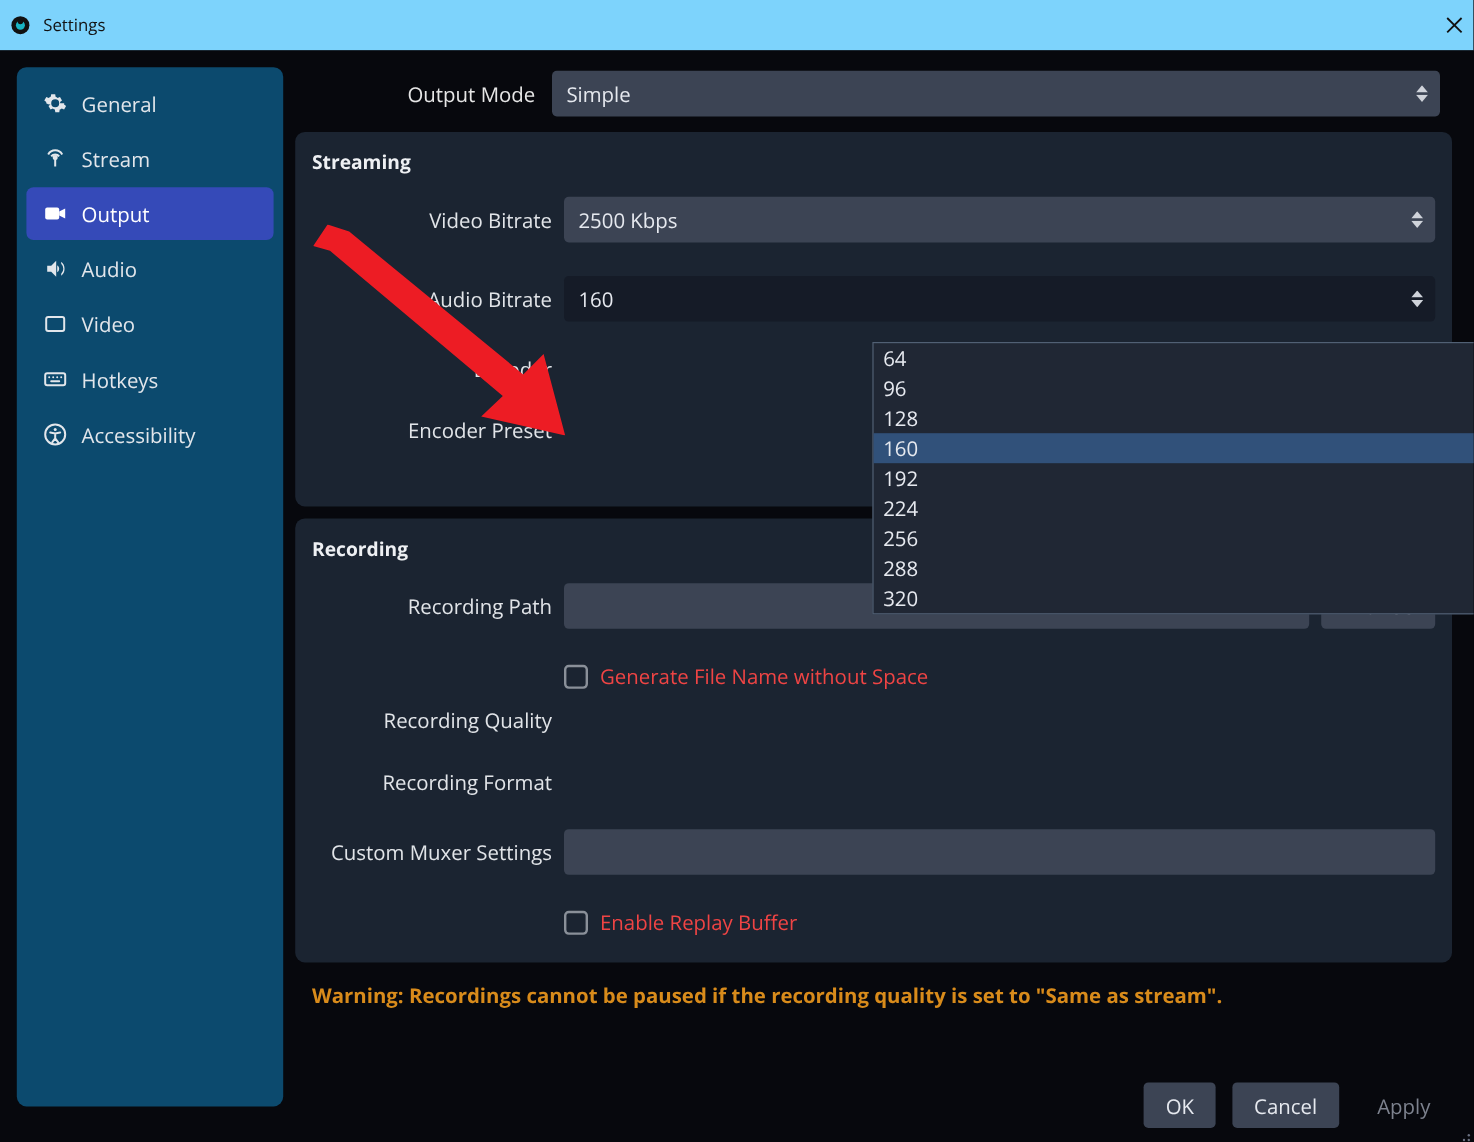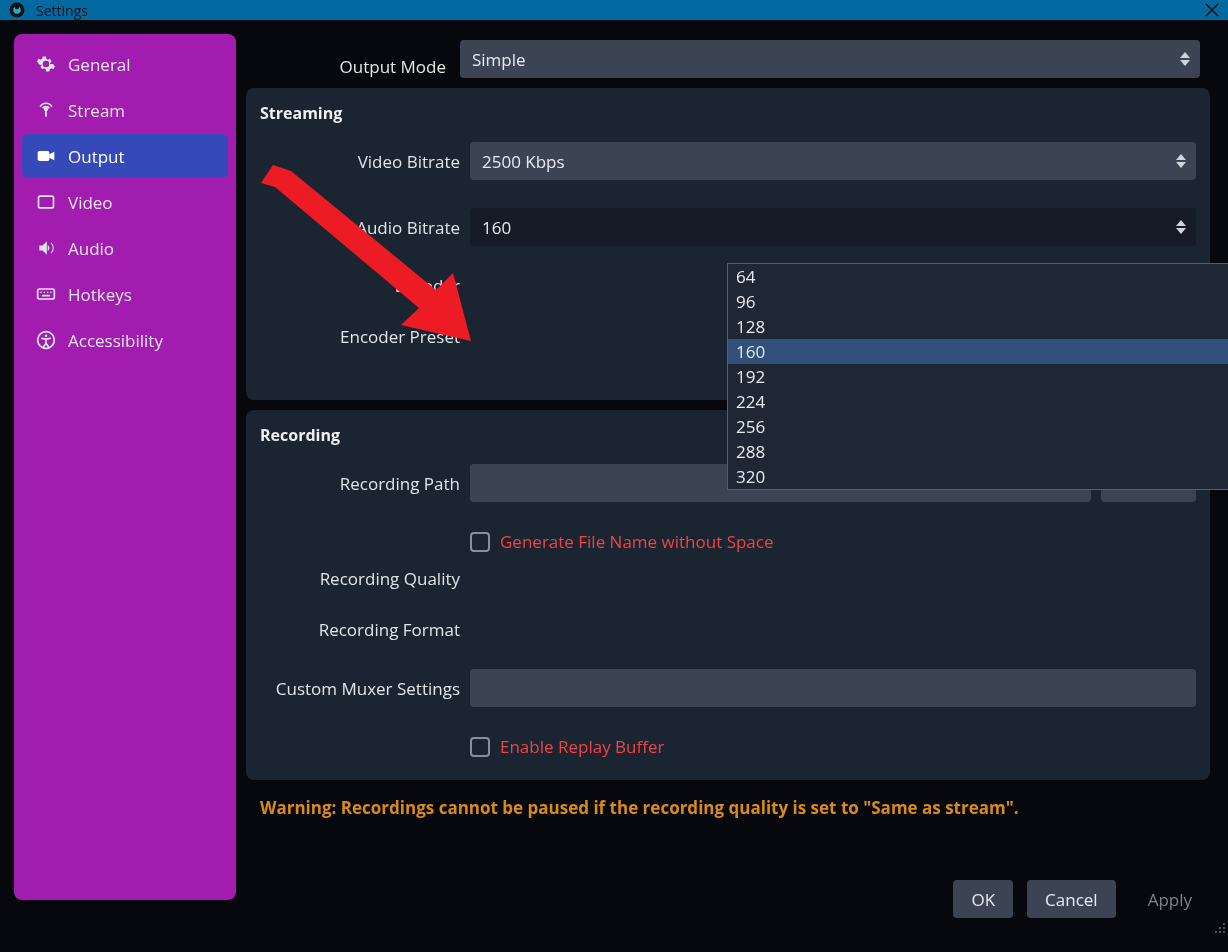--- a/index.html
+++ b/index.html
@@ -1,32 +1,32 @@
 <!DOCTYPE html>
 <html><head>
 <meta charset="utf-8">
 <style>
   * { box-sizing: border-box; margin: 0; padding: 0; font-family: "Segoe UI", "Open Sans", sans-serif; }
   body { width: 1228px; height: 952px; background: #07080d; overflow: hidden; }
 
-  .titlebar { height: 20px; background: #0369a1; display: flex; align-items: center; padding: 0 8px; color: #111; font-size: 14px; }
+  .titlebar { height: 42px; background: #7dd3fc; display: flex; align-items: center; padding: 0 8px; color: #111; font-size: 14px; }
   .titlebar .title-icon { width: 18px; height: 18px; margin-right: 10px; }
   .titlebar .spacer { flex: 1; }
   .titlebar .close-icon { width: 16px; height: 16px; cursor: pointer; }
 
   .app-body { display: flex; height: calc(952px - 36px); background: #07080d; padding: 4px 4px 0 4px; gap: 10px; position: relative; }
 
-  .sidebar { width: 222px; background: #a21caf; border-radius: 8px; padding: 8px 0; margin: 10px 0 10px 10px; height: 866px; }
+  .sidebar { width: 222px; background: #0c4a6e; border-radius: 8px; padding: 8px 0; margin: 10px 0 10px 10px; height: 866px; }
   .sidebar-item { display: flex; align-items: center; gap: 12px; color: #e2e6eb; font-size: 17px; height: 44px; padding: 0 14px; cursor: pointer; border-radius: 6px; margin: 0 8px 2px 8px; }
   .sidebar-item.active { background: #354ab8; color: #fff; }
   .sidebar-item .icon { width: 20px; height: 20px; flex-shrink: 0; }
 
   .main { flex: 1; display: flex; flex-direction: column; gap: 10px; padding: 10px 14px 0 0; position: relative; }
 
-  .top-row { display: flex; align-items: flex-end; height: 44px; gap: 10px; padding: 0 10px 0 0; }
+  .top-row { display: flex; align-items: center; height: 44px; gap: 10px; padding: 0 10px 0 0; }
   .top-row .label { width: 200px; text-align: right; color: #e6e6e6; font-size: 17px; margin-right: 4px; }
 
   .panel { background: #1b2431; border-radius: 8px; padding: 14px 14px; position: relative; }
   .section-title { color: #eef0f3; font-size: 16px; font-weight: 700; margin-bottom: 18px; }
 
   .form-row { display: flex; align-items: center; gap: 10px; margin-bottom: 28px; }
   .form-row .row-label { width: 200px; text-align: right; color: #e1e4e8; font-size: 17px; }
   .form-row .row-ctl { flex: 1; display: flex; gap: 10px; align-items: center; }
 
   .select, .input { background: #3c4454; border: none; border-radius: 4px; height: 38px; color: #e6e9ef; font-size: 17px; padding: 0 12px; display: flex; align-items: center; flex: 1; position: relative; }
@@ -84,30 +84,30 @@
       <span>Stream</span>
     </div>
     <div class="sidebar-item active">
       <svg class="icon" viewBox="0 0 24 24" fill="none" stroke="#fff" stroke-width="2">
           <rect x="2" y="6" width="14" height="12" rx="2" fill="#fff" stroke="none"></rect>
           <path d="M16 10l6-3v10l-6-3" fill="#fff" stroke="none"></path>
         </svg>
       <span>Output</span>
     </div>
     <div class="sidebar-item">
+      <svg class="icon" viewBox="0 0 24 24" fill="#e2e6eb">
+          <path d="M4 9v6h4l5 5V4L8 9H4zm12 3a4 4 0 00-2-3.5v7A4 4 0 0016 12zm2-7v2a7 7 0 010 10v2a9 9 0 000-14z"></path>
+        </svg>
+      <span>Audio</span>
+    </div>
+    <div class="sidebar-item">
       <svg class="icon" viewBox="0 0 24 24" fill="none" stroke="#e2e6eb" stroke-width="2">
           <rect x="3" y="5" width="18" height="14" rx="2"></rect>
         </svg>
       <span>Video</span>
-    </div>
-    <div class="sidebar-item">
-      <svg class="icon" viewBox="0 0 24 24" fill="#e2e6eb">
-          <path d="M4 9v6h4l5 5V4L8 9H4zm12 3a4 4 0 00-2-3.5v7A4 4 0 0016 12zm2-7v2a7 7 0 010 10v2a9 9 0 000-14z"></path>
-        </svg>
-      <span>Audio</span>
     </div>
     <div class="sidebar-item">
       <svg class="icon" viewBox="0 0 24 24" fill="none" stroke="#e2e6eb" stroke-width="2">
           <rect x="2" y="6" width="20" height="12" rx="2"></rect>
           <path d="M6 10h0M10 10h0M14 10h0M18 10h0M8 14h8" stroke-linecap="round"></path>
         </svg>
       <span>Hotkeys</span>
     </div>
     <div class="sidebar-item">
       <svg class="icon" viewBox="0 0 24 24" fill="#e2e6eb">

